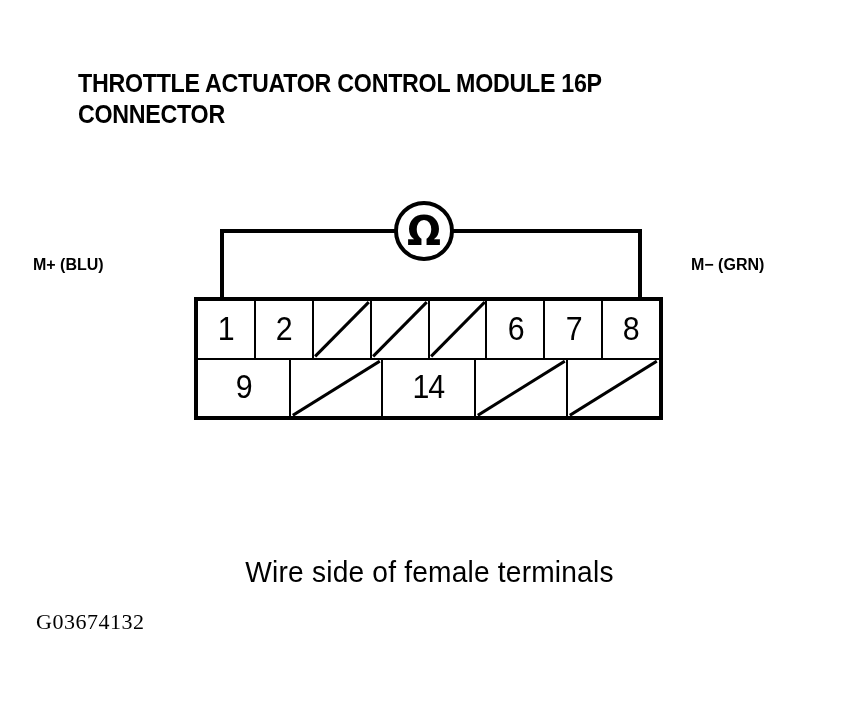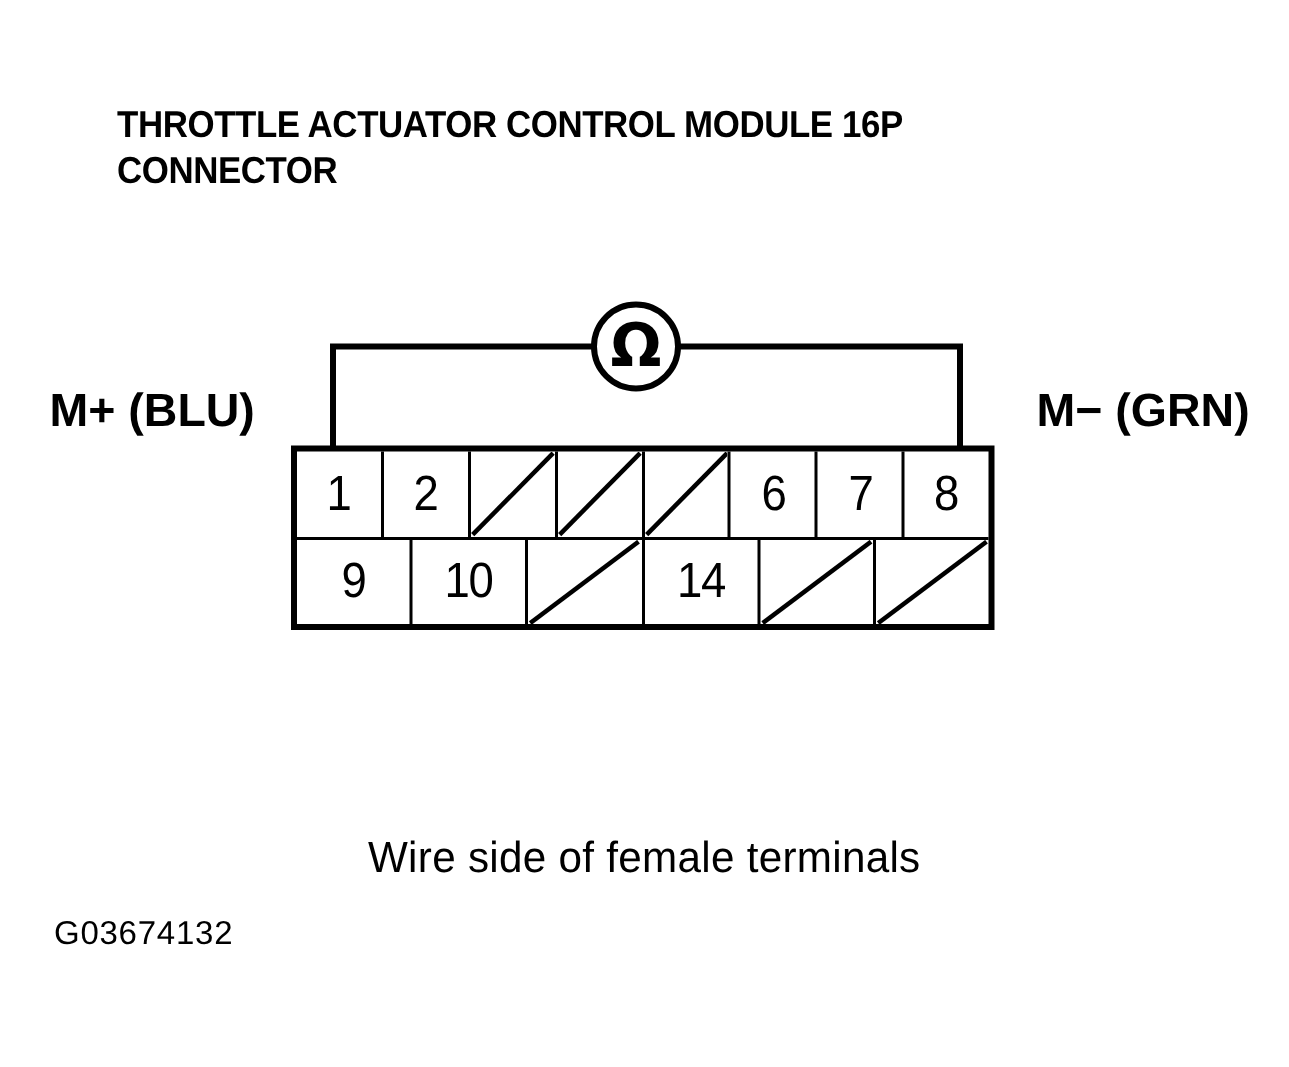--- a/index.html
+++ b/index.html
@@ -44,21 +44,21 @@
     width: 859px;
     height: 711px;
     pointer-events: none;
   }
 
   
   .term-label {
     position: absolute;
     font-family: "Liberation Sans", sans-serif;
     font-weight: bold;
-    font-size: 31px;
+    font-size: 16px;
     letter-spacing: 0px;
     white-space: nowrap;
   }
   .term-label.left  { left: 33px;  top: 256px; }
   .term-label.right { left: 691px; top: 256px; }
 
   
   .connector {
     position: absolute;
     left: 194px;
@@ -122,21 +122,21 @@
     transform: scaleX(0.97);
     transform-origin: center top;
   }
   .caption-inner { display: inline-block; }
 
   
   .figure-id {
     position: absolute;
     left: 36px;
     top: 609px;
-    font-family: Liberation Sans, sans-serif;
+    font-family: Liberation Serif, serif;
     font-weight: 400;
     font-size: 22px;
     letter-spacing: 0.5px;
   }
 </style>
 </head>
 <body>
 
 <div id="page">
 
@@ -191,23 +191,20 @@
         </div>
         <div class="conn-cell">
           <span class="pin-num">8</span>
         </div>
       </div>
     <div class="conn-row bottom">
         <div class="conn-cell">
           <span class="pin-num">9</span>
         </div>
         <div class="conn-cell">
-          <span class="pin-num">10</span>
-        </div>
-        <div class="conn-cell">
           <svg class="slash" viewBox="0 0 100 100" preserveAspectRatio="none">
             <line x1="2" y1="98" x2="98" y2="2" stroke="#000000" stroke-width="3" vector-effect="non-scaling-stroke"></line>
           </svg>
         </div>
         <div class="conn-cell">
           <span class="pin-num">14</span>
         </div>
         <div class="conn-cell">
           <svg class="slash" viewBox="0 0 100 100" preserveAspectRatio="none">
             <line x1="2" y1="98" x2="98" y2="2" stroke="#000000" stroke-width="3" vector-effect="non-scaling-stroke"></line>

